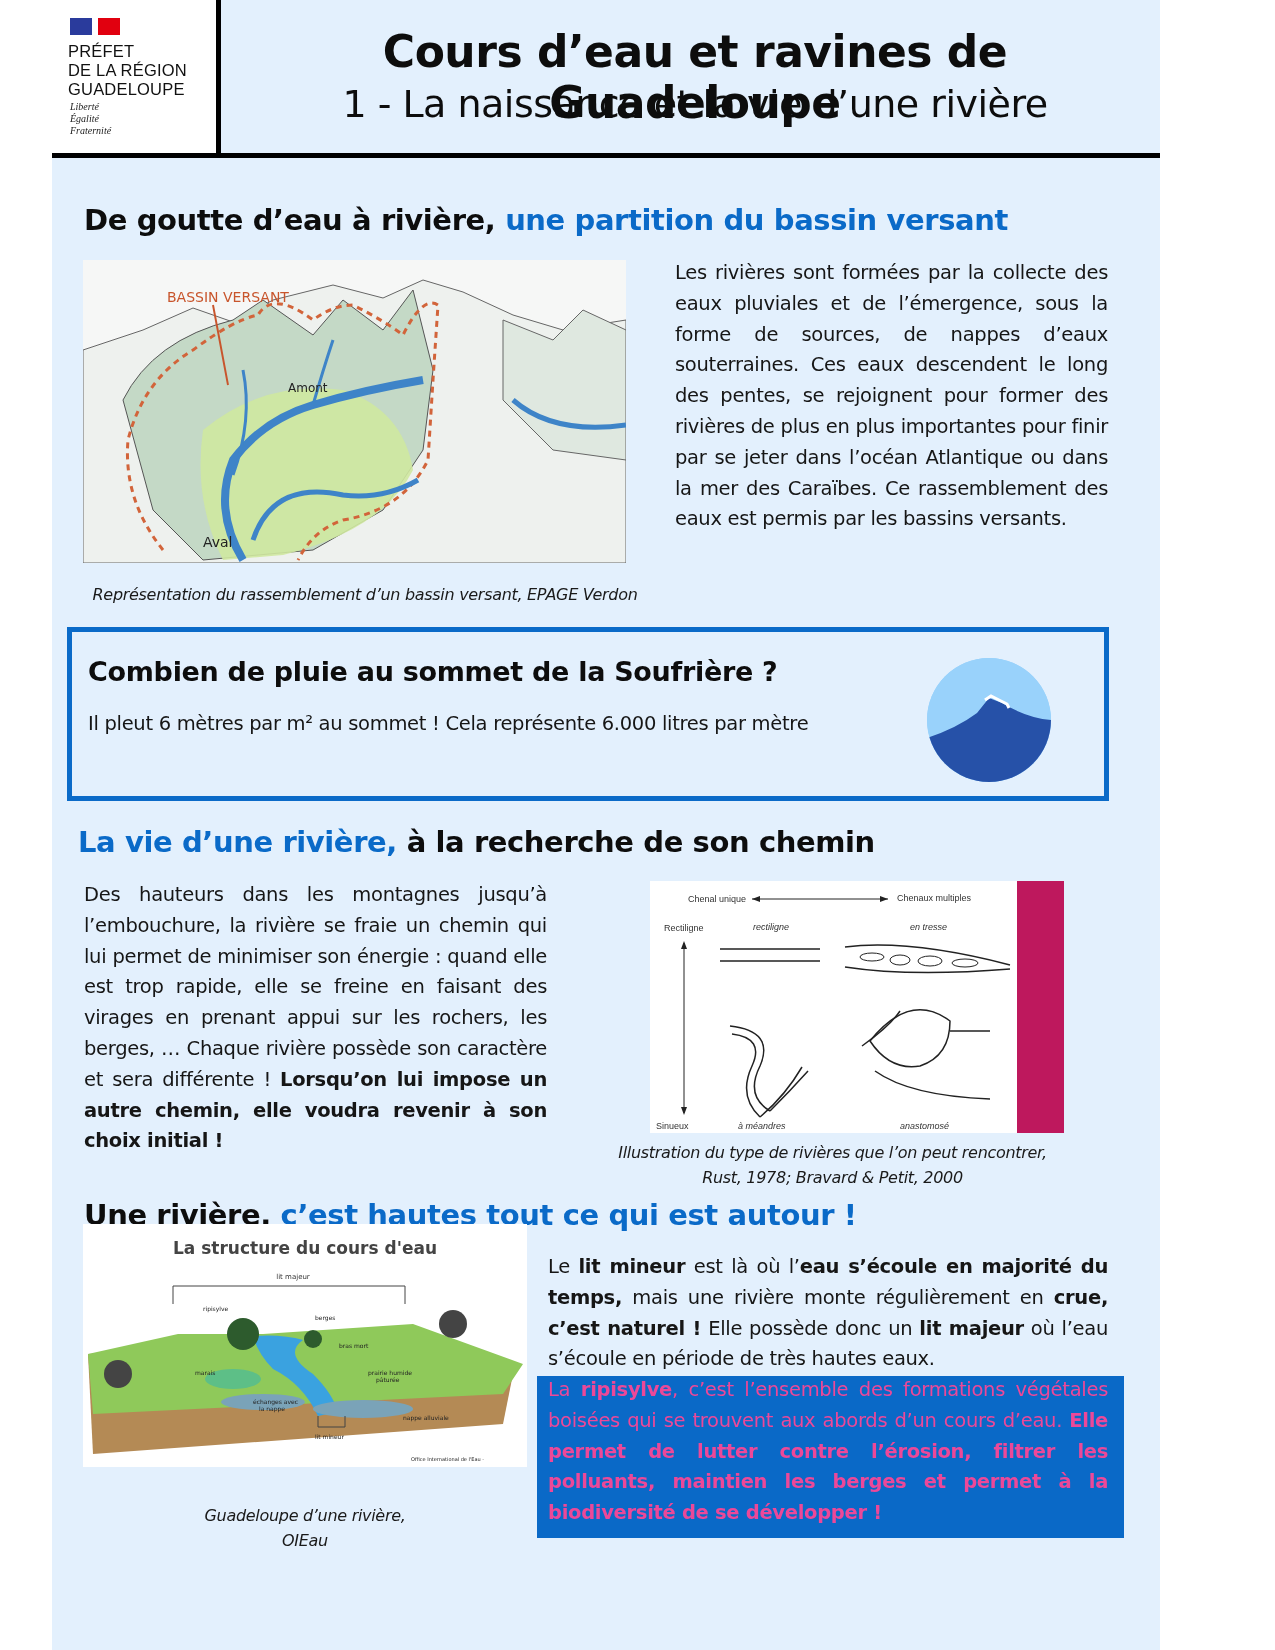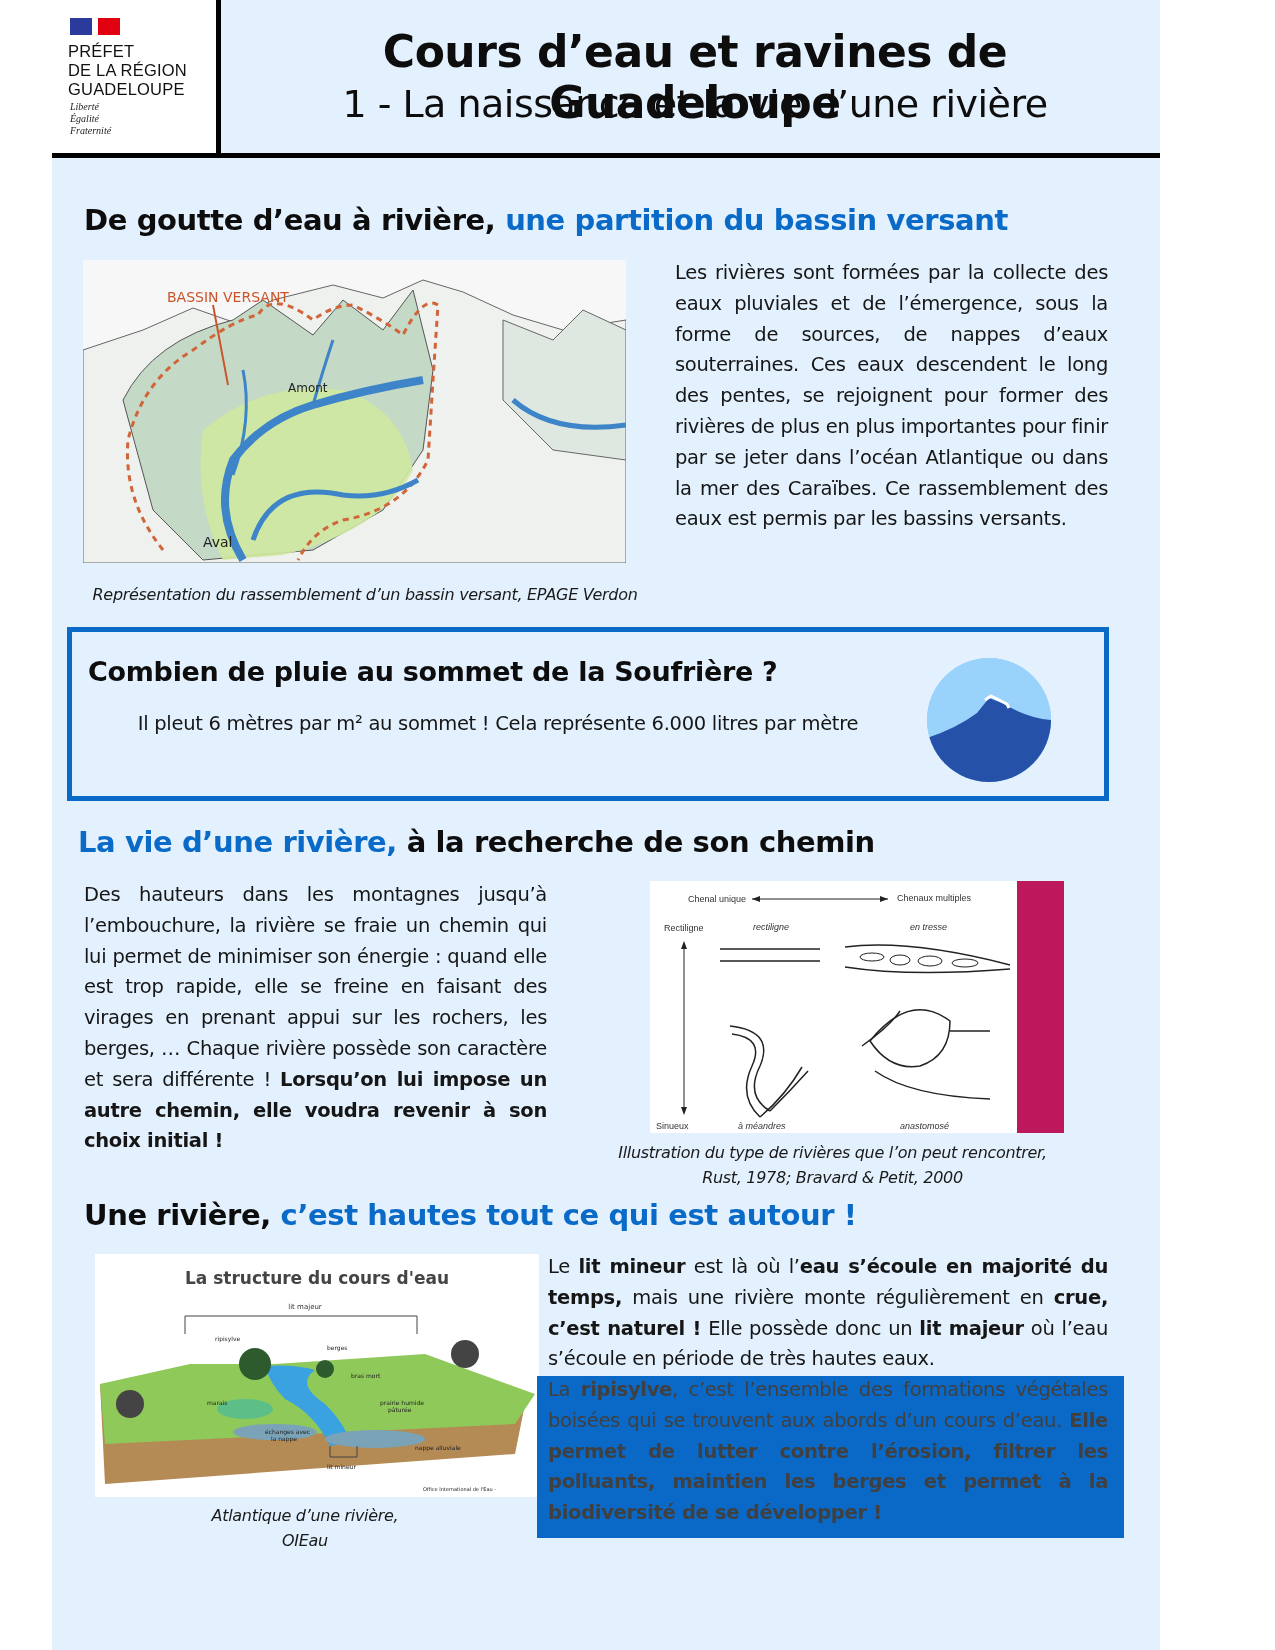--- a/index.html
+++ b/index.html
@@ -26,21 +26,21 @@
   .h2 { position: absolute; font-size: 29px; font-weight: bold; letter-spacing: -0.4px; white-space: nowrap; }
   .blue { color: #0a6ac8; }
   .black { color: #0d0d0d; }
 
   .img { position: absolute; background: #fafbfa; overflow: hidden; }
   .img svg { display: block; }
 
   .para { position: absolute; font-size: 19.5px; line-height: 30.8px; text-align: justify; color: #161616; letter-spacing: -0.3px; }
   .caption { position: absolute; font-style: italic; font-size: 16px; line-height: 25px; color: #1a1a1a; text-align: center; letter-spacing: -0.3px; }
 
-  .rain-box { position: absolute; left: 67px; top: 627px; width: 1042px; height: 174px; border: 5px solid #0a6ac8; background: #e3f0fd; text-align: center; }
+  .rain-box { position: absolute; left: 67px; top: 627px; width: 1042px; height: 174px; border: 5px solid #0a6ac8; background: #e3f0fd; }
   .rain-title { position: absolute; left: 16px; top: 24px; font-size: 27px; font-weight: bold; color: #0d0d0d; letter-spacing: -0.3px; }
   .rain-text { position: absolute; left: 16px; top: 76px; width: 820px; font-size: 19.5px; line-height: 31px; color: #161616; letter-spacing: -0.3px; }
   .volcano { position: absolute; left: 855px; top: 26px; width: 124px; height: 124px; border-radius: 50%; overflow: hidden; background: #99d2fb; }
 
   .blue-box { position: absolute; left: 537px; top: 1376px; width: 587px; height: 162px; background: #0a69c7; }
   .b { font-weight: bold; }
 </style>
 </head>
 <body>
 
@@ -162,21 +162,21 @@
 <div class="caption" style="left:585px; top:1140px; width:495px;">
   <div>Illustration du type de rivières que l’on peut rencontrer,</div>
   <div>Rust, 1978; Bravard &amp; Petit, 2000</div>
 </div>
 
 <div class="h2" style="left:84px; top:1198px;">
   <span class="black">Une rivière,</span>
   <span class="blue">c’est hautes tout ce qui est autour !</span>
 </div>
 
-<div class="img" style="left:83px; top:1254px; width:444px; height:243px; background:#fff;margin-left:12px;">
+<div class="img" style="left:83px; top:1224px; width:444px; height:243px; background:#fff;">
   <svg width="444" height="243" viewBox="0 0 444 243" font-family="DejaVu Sans, sans-serif">
     <rect width="444" height="243" fill="#ffffff"></rect>
     <text x="222" y="30" text-anchor="middle" font-size="17" font-weight="bold" fill="#444">La structure du cours d'eau</text>
     <text x="210" y="55" text-anchor="middle" font-size="7" fill="#333">lit majeur</text>
     <path d="M90 80 L90 62 L322 62 L322 80" fill="none" stroke="#444"></path>
 
     <path d="M5 130 L330 110 L430 150 L420 200 L10 230 Z" fill="#b48a55"></path>
     <path d="M5 130 L95 110 L180 110 L330 100 L440 140 L420 170 L10 190 Z" fill="#8fc95a"></path>
     <path d="M170 112 Q200 110 220 116 Q200 130 230 150 Q250 170 255 188 L235 192 Q220 160 190 145 Q175 130 170 112 Z" fill="#3aa2e0"></path>
     <ellipse cx="180" cy="178" rx="42" ry="8" fill="#7aa3b8"></ellipse>
@@ -195,24 +195,24 @@
     <text x="170" y="180" font-size="6" fill="#222">échanges avec</text>
     <text x="176" y="187" font-size="6" fill="#222">la nappe</text>
     <text x="320" y="196" font-size="6" fill="#222">nappe alluviale</text>
     <path d="M235 192 L235 203 L262 203 L262 192" fill="none" stroke="#444"></path>
     <text x="232" y="215" font-size="6" fill="#222">lit mineur</text>
     <text x="328" y="237" font-size="5" fill="#222">Office International de l'Eau -</text>
   </svg>
 </div>
 
 <div class="caption" style="left:150px; top:1503px; width:310px;">
-  <div>Atlantique d’une rivière,</div>
+  <div>Guadeloupe d’une rivière,</div>
   <div>OIEau</div>
 </div>
 
 <div class="para" style="left:548px; top:1252px; width:560px;">
   <span>Le </span><span class="b">lit mineur</span><span> est là où l’</span><span class="b">eau s’écoule en majorité du temps,</span><span> mais une rivière monte régulièrement en </span><span class="b">crue, c’est naturel !</span><span> Elle possède donc un </span><span class="b">lit majeur</span><span> où l’eau s’écoule en période de très hautes eaux.</span>
 </div>
 
 <div class="blue-box"></div>
-<div class="para" style="left:548px; top:1375px; width:560px; color:#404040;">
+<div class="para" style="left:548px; top:1375px; width:560px; color:#ec4899;">
   <span>La </span><span class="b">ripisylve</span><span>, c’est l’ensemble des formations végétales boisées qui se trouvent aux abords d’un cours d’eau. </span><span class="b">Elle permet de lutter contre l’érosion, filtrer les polluants, maintien les berges et permet à la biodiversité de se développer !</span>
 </div>
 
 </body></html>

